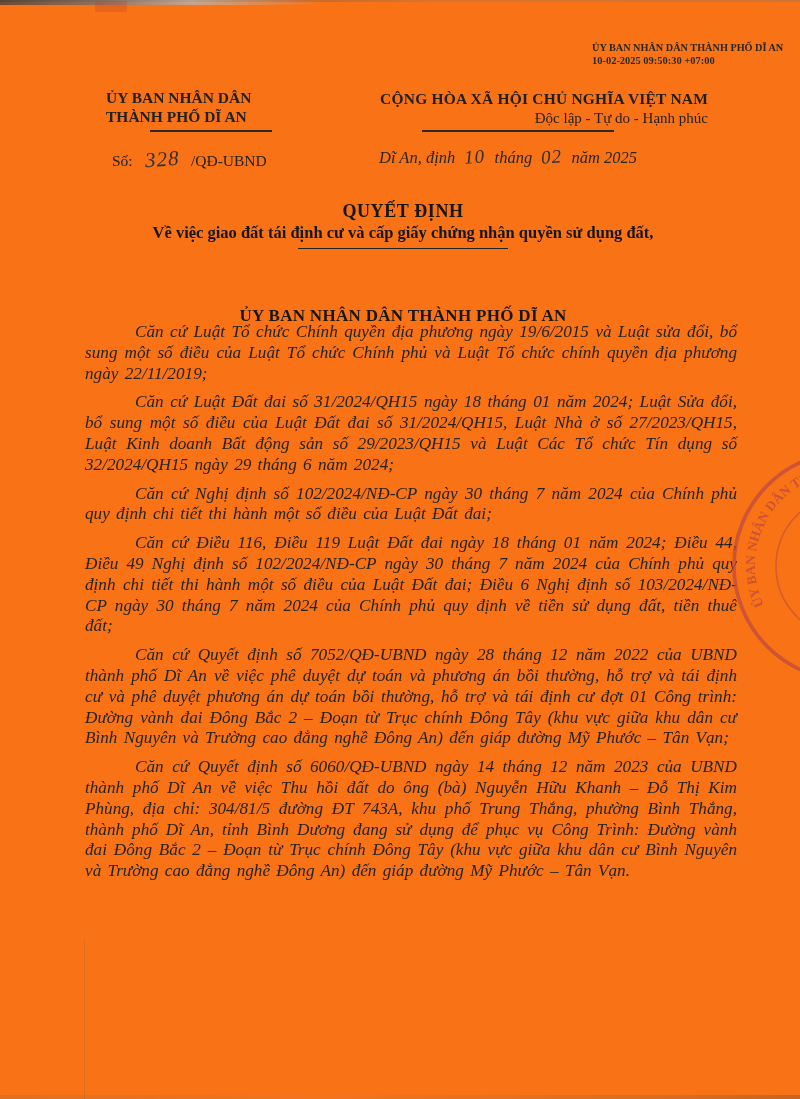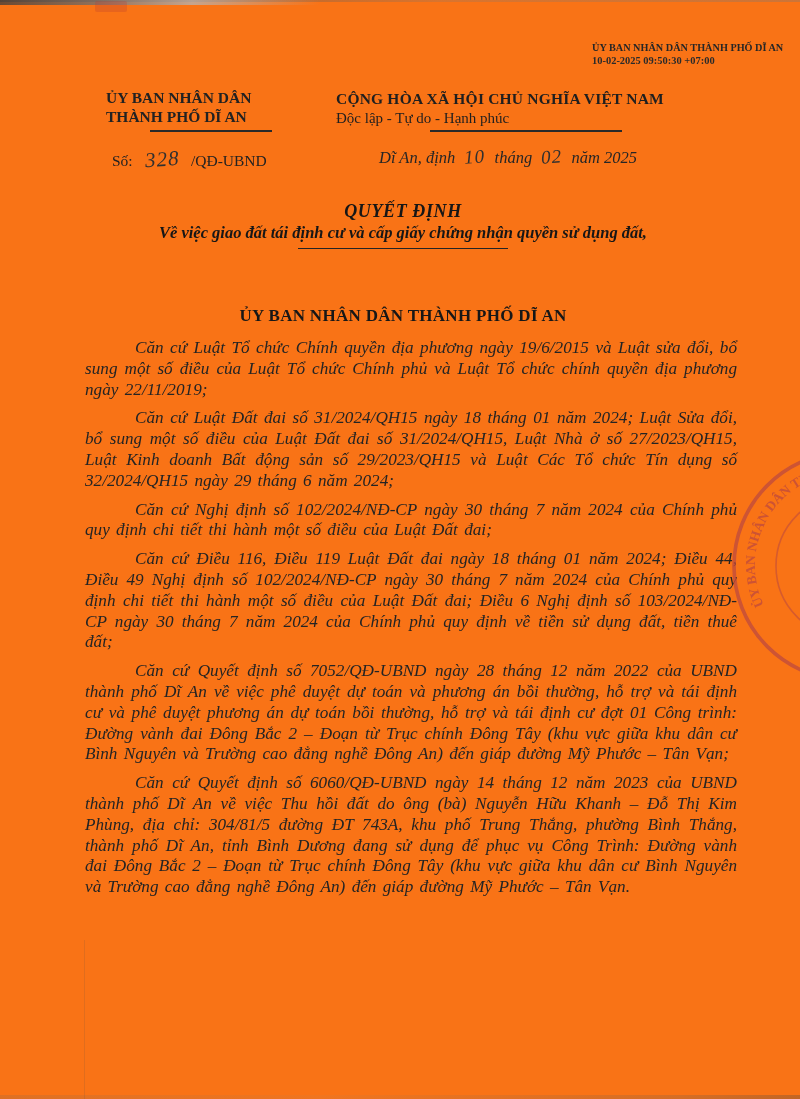--- a/index.html
+++ b/index.html
@@ -40,37 +40,37 @@
   .sig-note { position:absolute; top:41px; left:592px; width:200px; line-height:13px; white-space:nowrap; }
   .sig-note .l1 { font-size:11px; font-weight:bold; transform:scaleX(.93); transform-origin:left; letter-spacing:0; color:#262626; }
   .sig-note .l2 { font-size:11px; font-weight:bold; transform:scaleX(.95); transform-origin:left; color:#2b2b2b; }
 
   
   .hdr-left { position:absolute; top:88px; left:106px; width:210px; text-align:left; font-weight:bold; font-size:15.5px; line-height:19px; color:#222; }
   .hdr-left .rule { width:122px; height:1.6px; background:#2a2a2a; margin:4px auto 0; }
   .so-line { position:absolute; top:147px; left:112px; font-size:15.5px; color:#222; }
   .handwrite { font-style:italic; font-size:21px; display:inline-block; transform:rotate(-4deg); color:#303030; padding:0 8px; letter-spacing:1px; }
 
-  .hdr-right { position:absolute; top:89px; left:336px; width:380px; text-align:left; color:#1f1f1f; }
+  .hdr-right { position:absolute; top:89px; left:328px; width:380px; text-align:right; color:#1f1f1f; }
   .hdr-right .motto1 { font-weight:bold; font-size:15.5px; letter-spacing:.2px; line-height:19px; }
   .hdr-right .motto2 { font-weight:normal; font-size:15px; line-height:20px; }
   .hdr-right .rule { width:192px; height:1.6px; background:#2a2a2a; margin:2px auto 0; }
   .date-line { position:absolute; top:146px; left:318px; width:380px; text-align:center; font-style:italic; font-size:16.5px; color:#262626; }
   .date-line .handwrite { font-size:19px; padding:0 5px; }
 
   
-  .title-block { position:absolute; top:201px; left:78px; width:650px; text-align:center; color:#161616;font-style:italic; }
+  .title-block { position:absolute; top:201px; left:78px; width:650px; text-align:center; color:#161616; }
   .title-block .h { font-weight:bold; font-size:18px; letter-spacing:.6px; }
   .title-block .subject { font-weight:bold; font-size:16.5px; line-height:21.5px; margin-top:0; }
   .title-block .rule { width:210px; height:1.7px; background:#242424; margin:4px auto 0; }
 
   .authority { position:absolute; top:306px; left:78px; width:650px; text-align:center; font-weight:bold; font-size:17px; letter-spacing:.3px; color:#171717; }
 
   
-  .body-text { position:absolute; top:338px; left:85px; width:652px; }
+  .body-text { position:absolute; top:322px; left:85px; width:652px; }
   .body-text p {
     font-style:italic; font-size:17.2px; line-height:20.8px;
     text-align:justify; text-indent:50px; word-spacing:2px;
     margin-bottom:8px; color:#242424;
   }
 
   
   .seal { position:absolute; left:726px; top:444px; opacity:.88; }
 </style>
 </head>

